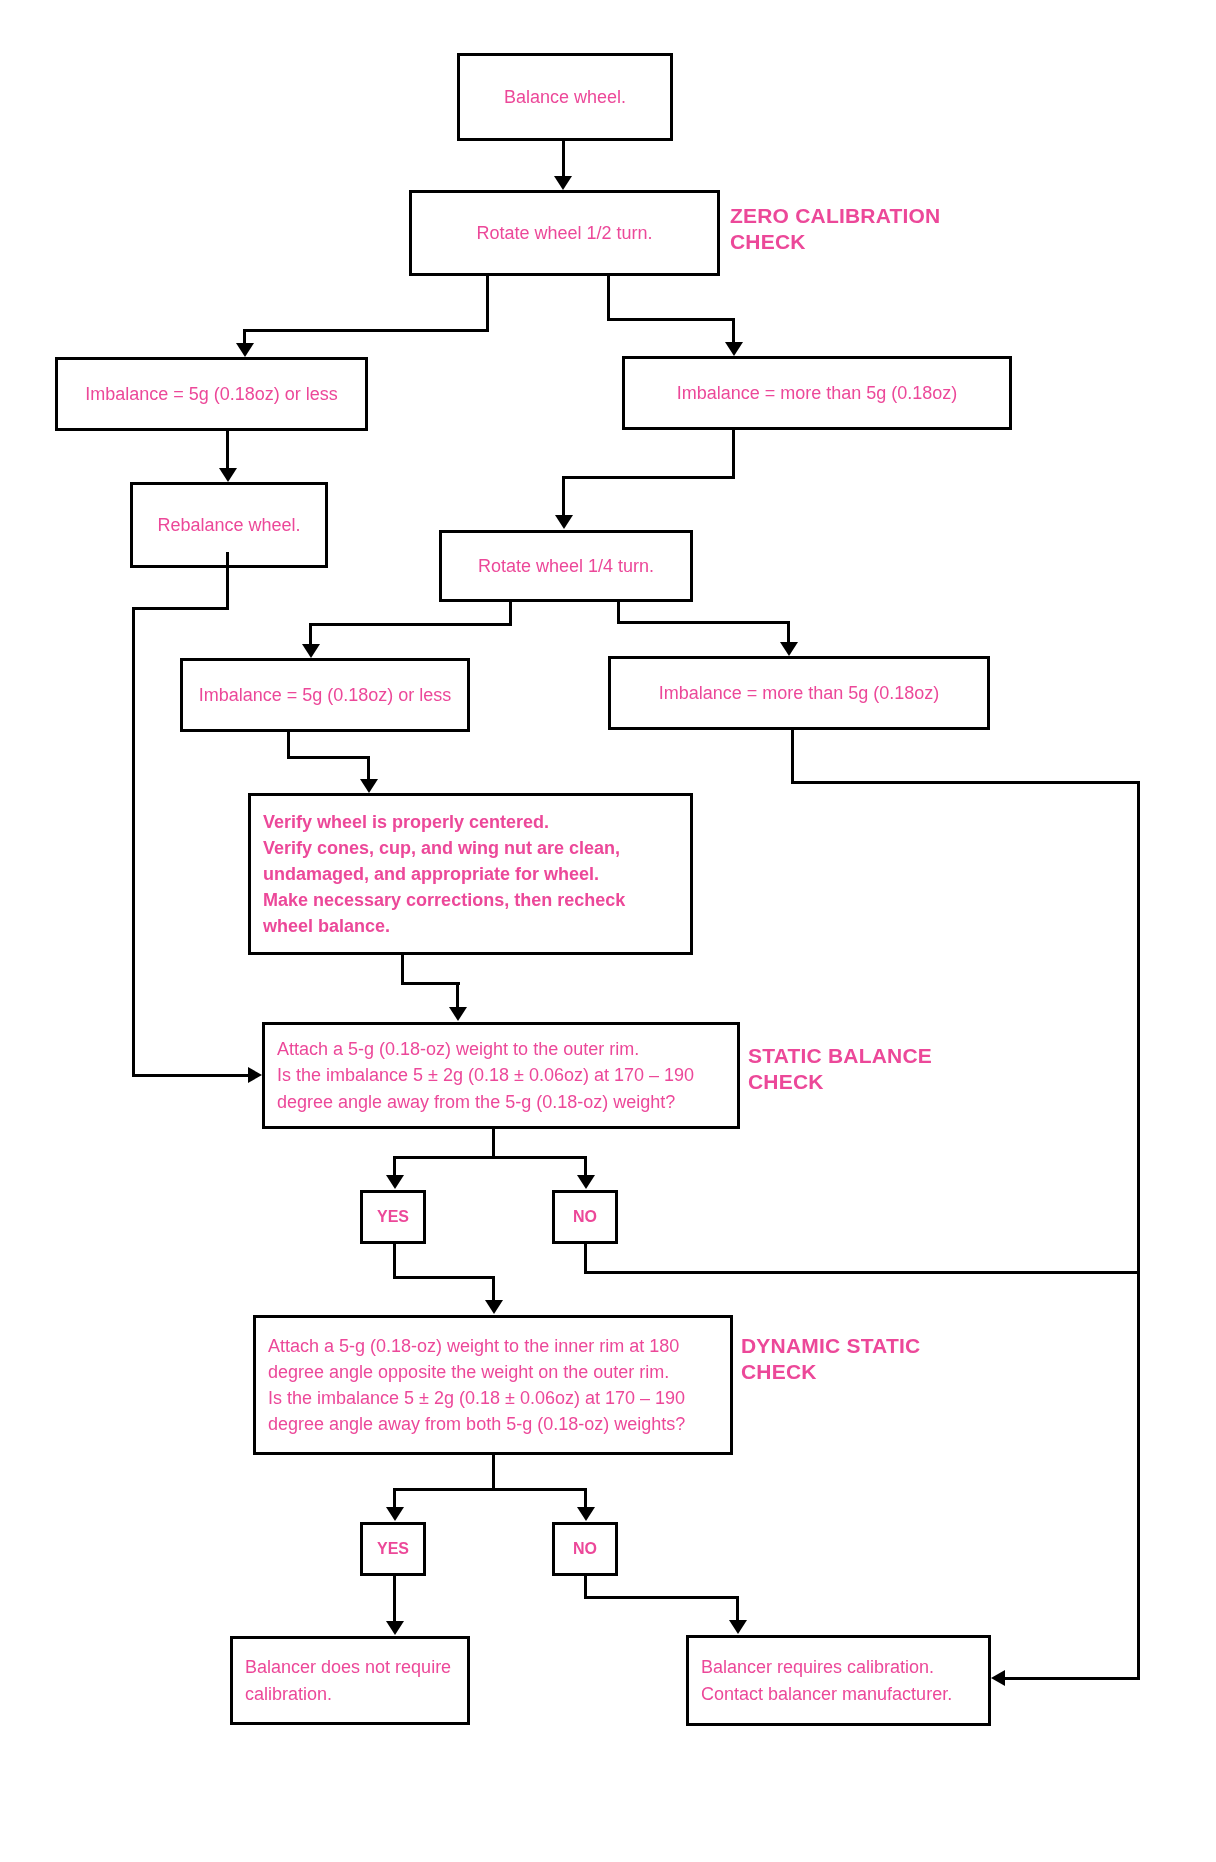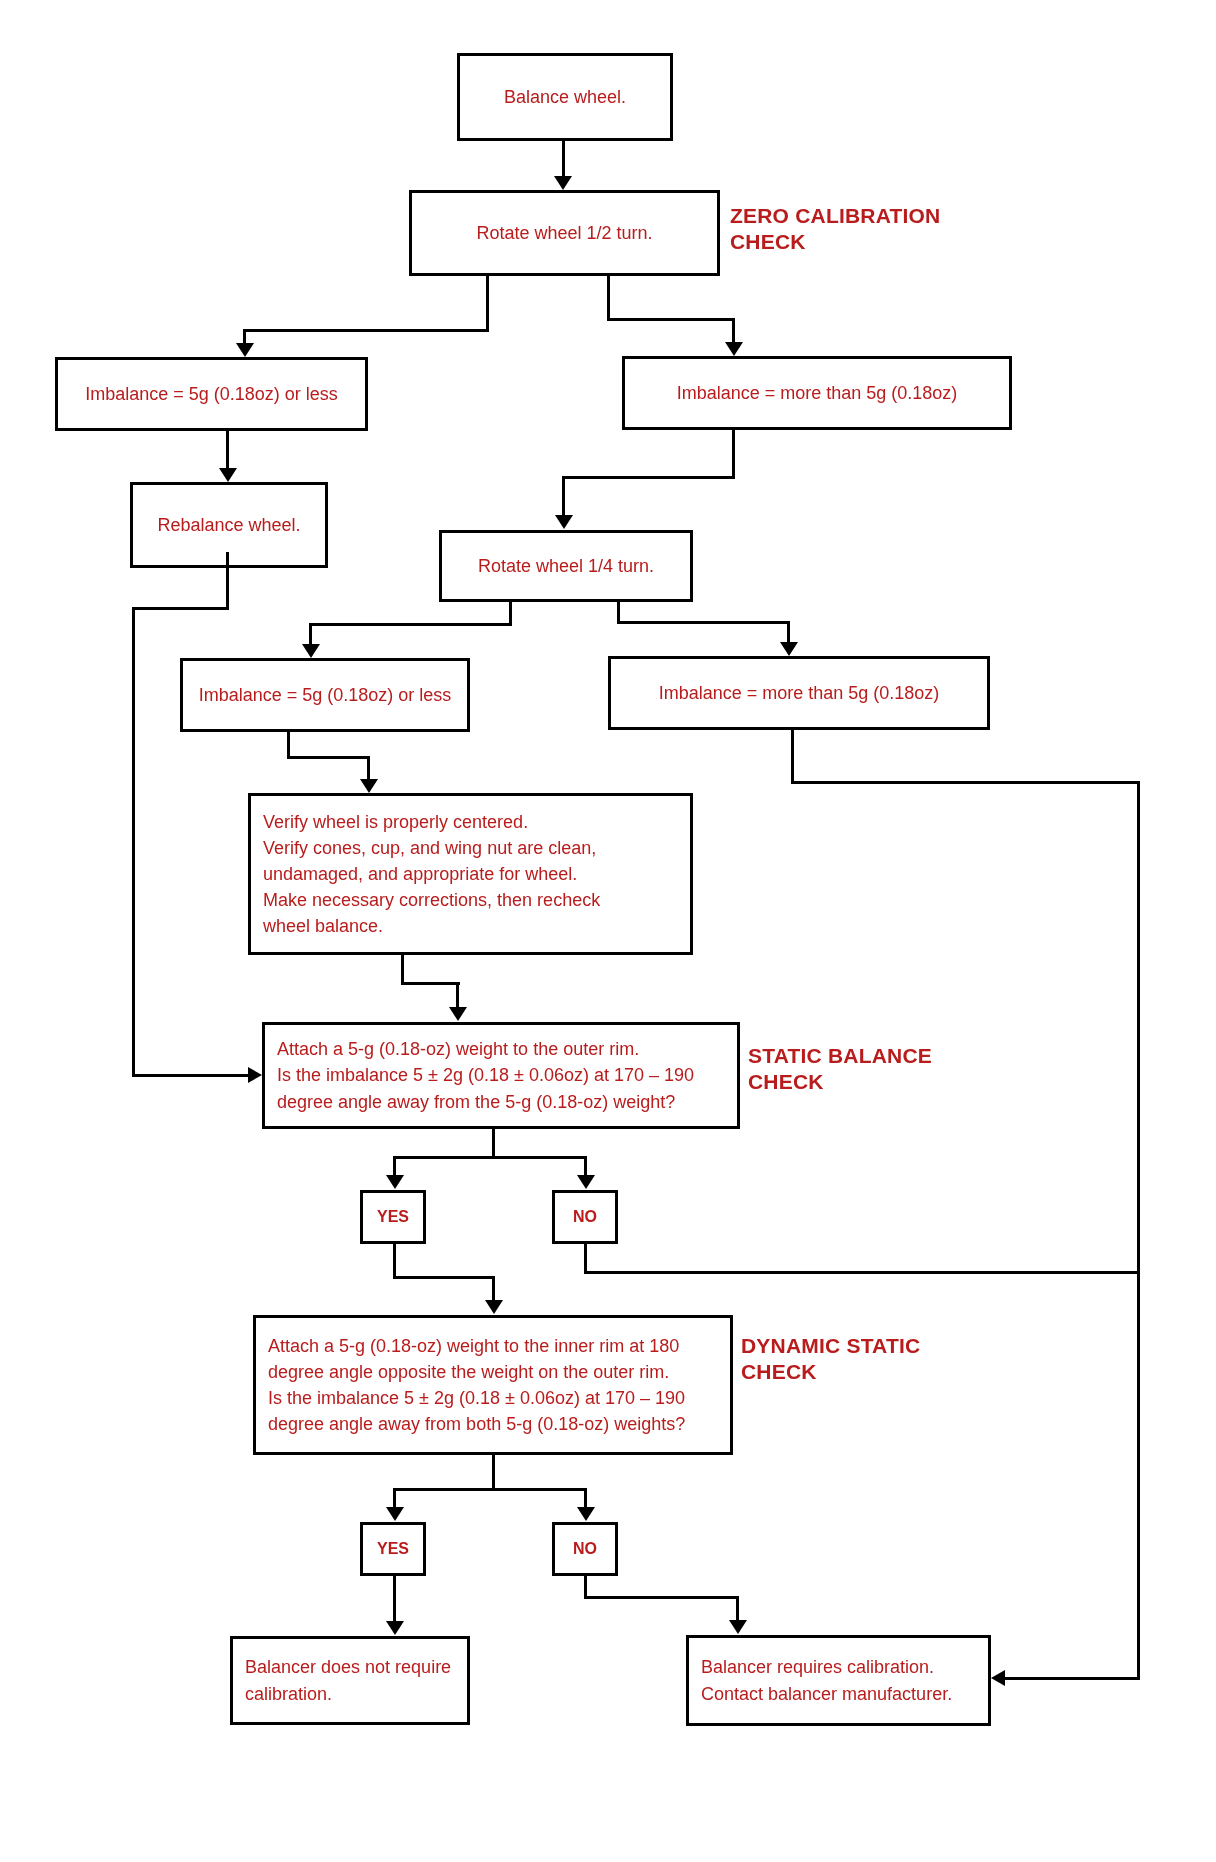--- a/index.html
+++ b/index.html
@@ -2,21 +2,21 @@
 <html><head>
 <meta charset="utf-8">
 <style>
   html,body{margin:0;padding:0;background:#ffffff;}
   .canvas{
     position:relative;
     width:1216px;
     height:1862px;
     background:#ffffff;
     font-family:"Liberation Sans", sans-serif;
-    color:#b91c1c;
+    color:#ec4899;
     overflow:hidden;
   }
   .node{
     position:absolute;
     border:3px solid #000;
     background:#fff;
     box-sizing:border-box;
     display:flex;
     align-items:center;
     font-size:18px;
@@ -58,21 +58,21 @@
   <div class="node center" style="left:622px;top:356px;width:390px;height:74px;">Imbalance = more than 5g (0.18oz)</div>
 
   <div class="node center" style="left:130px;top:482px;width:198px;height:86px;">Rebalance wheel.</div>
 
   <div class="node center" style="left:439px;top:530px;width:254px;height:72px;">Rotate wheel 1/4 turn.</div>
 
   <div class="node center" style="left:180px;top:658px;width:290px;height:74px;">Imbalance = 5g (0.18oz) or less</div>
 
   <div class="node center" style="left:608px;top:656px;width:382px;height:74px;">Imbalance = more than 5g (0.18oz)</div>
 
-  <div class="node leftal" style="left:248px;top:793px;width:445px;height:162px;">Verify wheel is properly centered.
+  <div class="node leftal" style="left:248px;top:793px;width:445px;height:162px;font-weight:bold;">Verify wheel is properly centered.
 Verify cones, cup, and wing nut are clean,
 undamaged, and appropriate for wheel.
 Make necessary corrections, then recheck
 wheel balance.</div>
 
   <div class="node leftal" style="left:262px;top:1022px;width:478px;height:107px;">Attach a 5-g (0.18-oz) weight to the outer rim.
 Is the imbalance 5 ± 2g (0.18 ± 0.06oz) at 170 – 190
 degree angle away from the 5-g (0.18-oz) weight?</div>
 
   <div class="side-label" style="left:748px;top:1026px;">STATIC BALANCE

